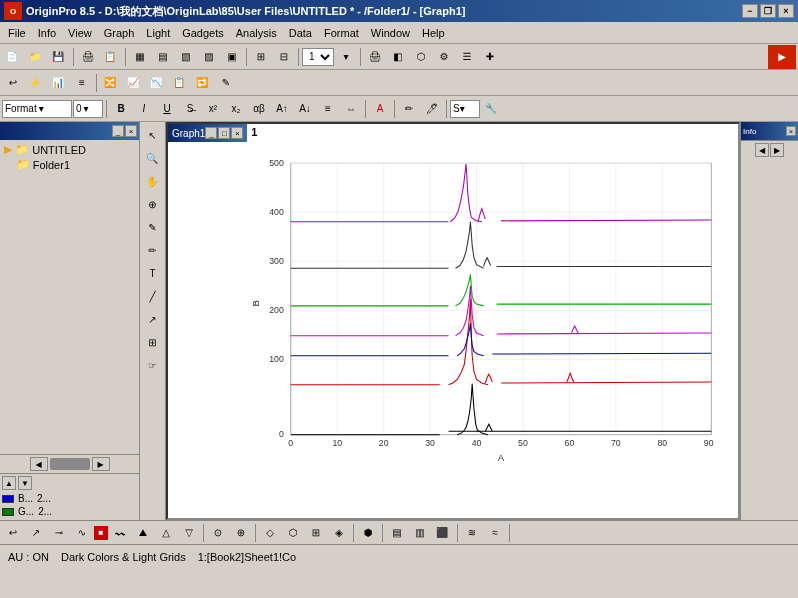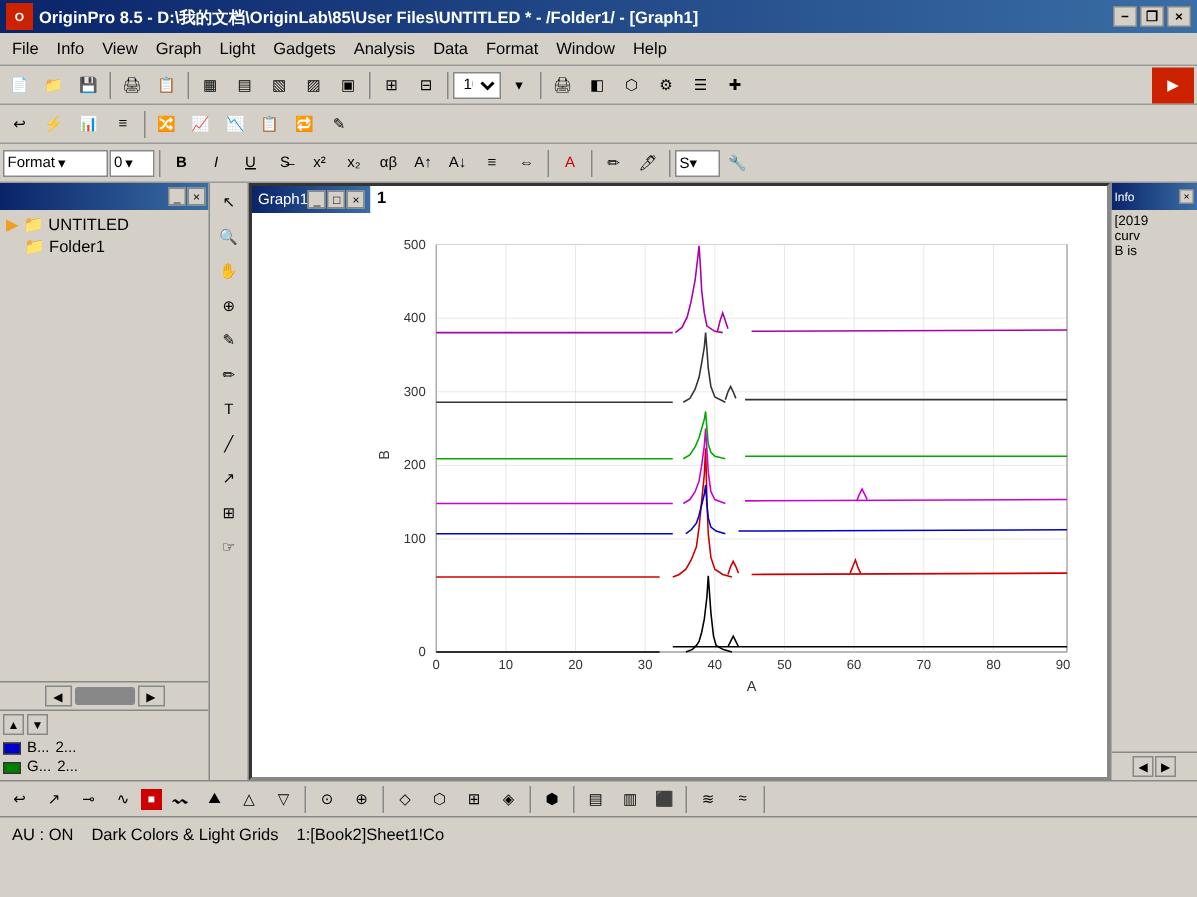--- a/index.html
+++ b/index.html
@@ -549,25 +549,20 @@
     </div>
   </div>
 
   <div id="right-panel">
     <div id="right-panel-titlebar">
       <span style="font-size:8px;">Info</span>
       <div style="display:flex; gap:1px;">
         <div class="title-btn" style="width:10px;height:10px;font-size:7px;">×</div>
       </div>
     </div>
-    <div id="right-panel-content">
-      <div style="font-size:9px; color:#000;">[2019</div>
-      <div style="font-size:9px; color:#000;">curv</div>
-      <div style="font-size:9px; color:#000;">B is</div>
-    </div>
     <div class="right-scroll">
       <div class="scroll-btn" style="width:14px;height:14px;font-size:8px;">◀</div>
       <div class="scroll-btn" style="width:14px;height:14px;font-size:8px;">▶</div>
     </div>
   </div>
 </div>
 
 <div id="bottom-toolbar">
   <div class="tb-btn">↩</div>
   <div class="tb-btn">↗</div>

